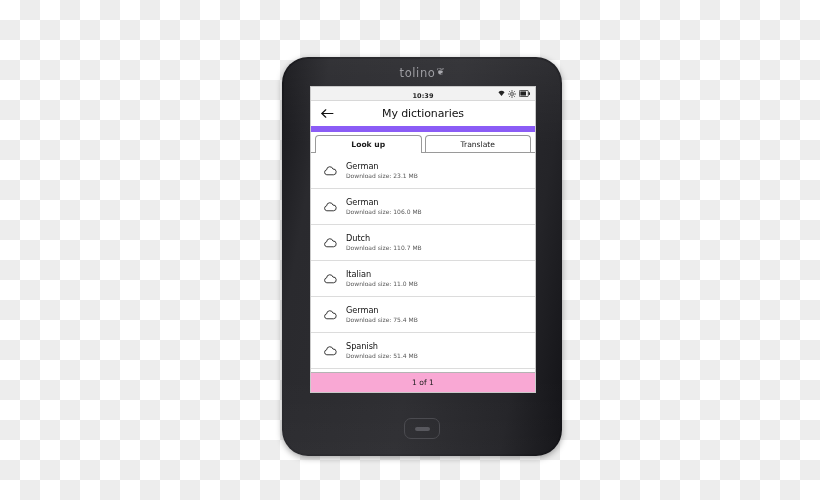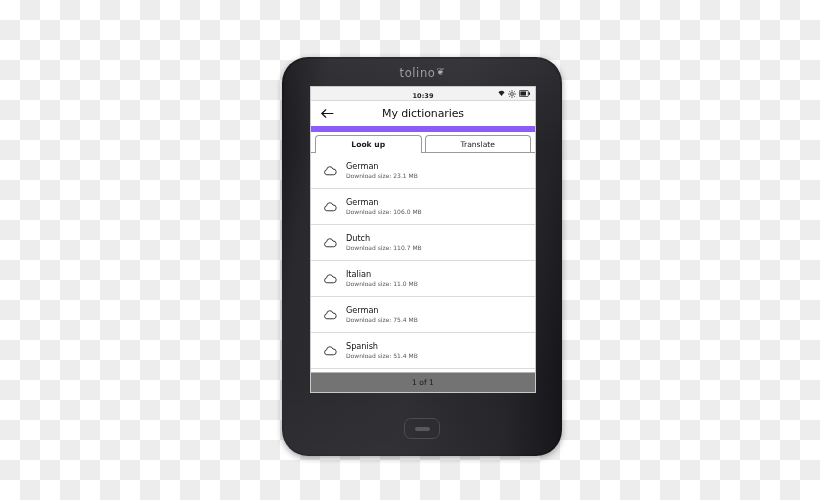--- a/index.html
+++ b/index.html
@@ -207,21 +207,21 @@
     font-family: "DejaVu Sans", sans-serif;
     line-height: 1.4;
     margin-top: 1px;
   }
 
   
   .pager {
     flex: 0 0 19px;
     height: 19px;
     border-top: 1px solid #b4b4b4;
-    background: #737373;
+    background: #f9a8d4;
     display: flex;
     align-items: center;
     justify-content: center;
     font-size: 7.6px;
     color: #1a1a1a;
     font-family: "DejaVu Sans", sans-serif;
     cursor: pointer;
   }
 
   

